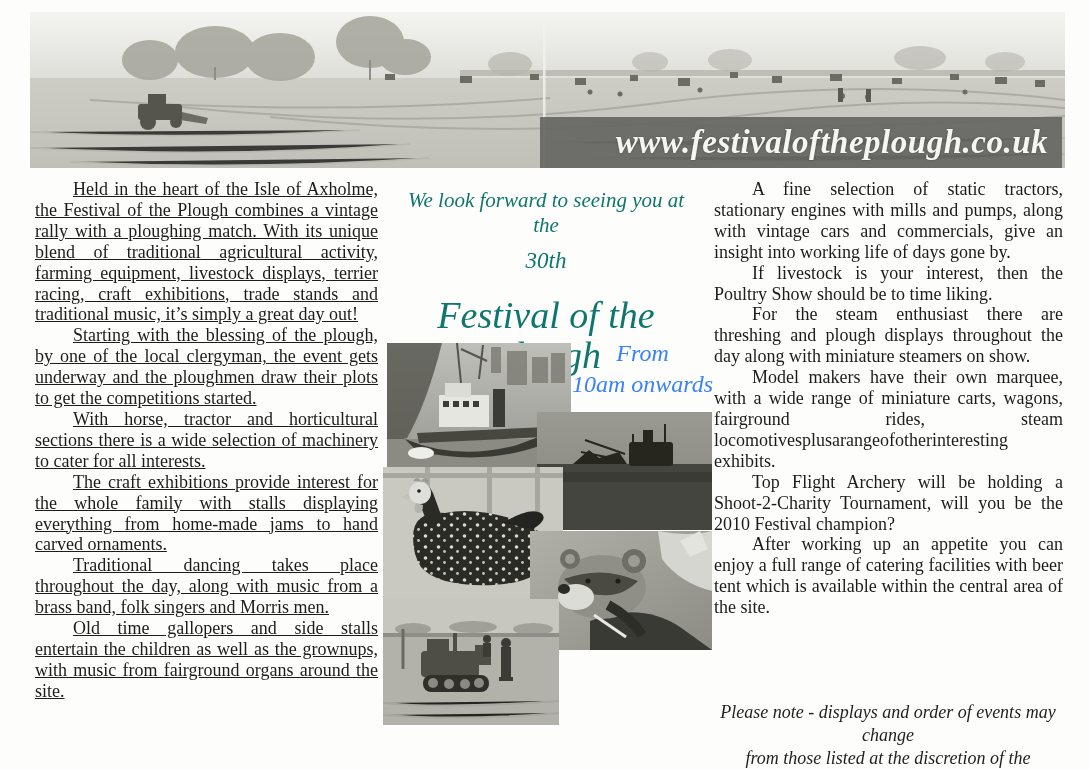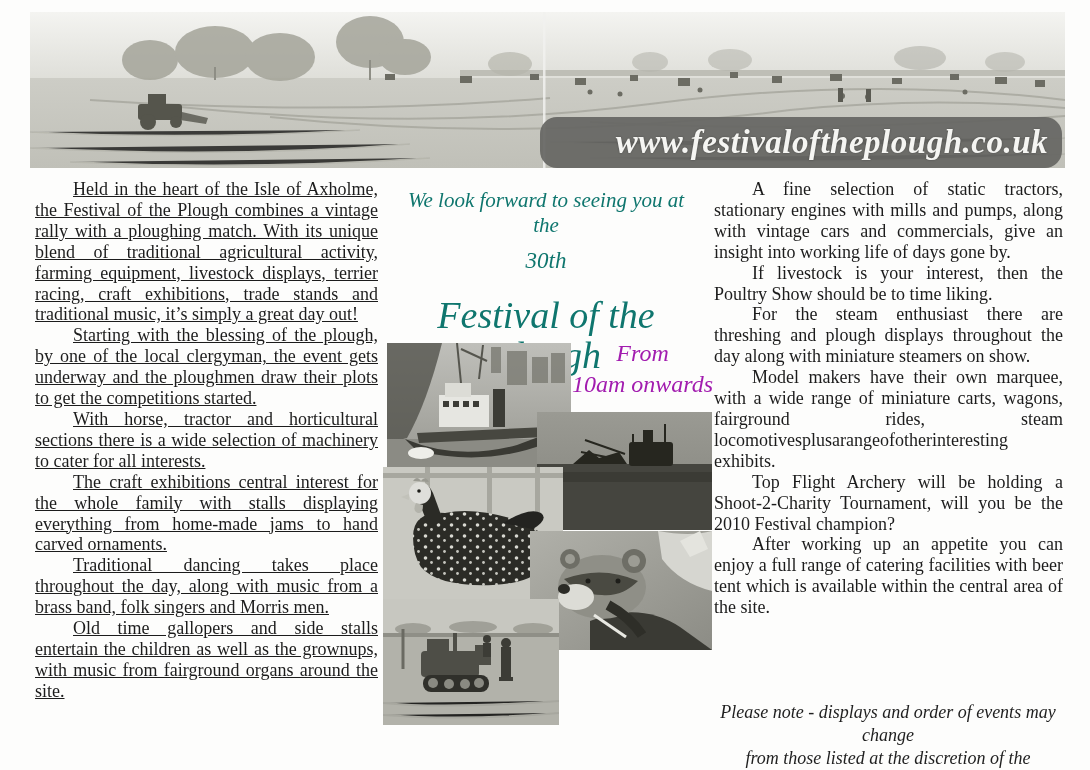--- a/index.html
+++ b/index.html
@@ -2,35 +2,35 @@
 <html><head>
 <meta charset="utf-8">
 <style>
   html,body{margin:0;padding:0;background:#ffffff;}
   .page{position:relative;width:1090px;height:770px;background:#fdfdfc;overflow:hidden;
         font-family:"Liberation Serif",serif;color:#1c1c1c;}
   .photo{position:absolute;overflow:hidden;}
   .photo svg{display:block;width:100%;height:100%;}
   .url-band{position:absolute;left:540px;top:117px;width:522px;height:51px;
             background:rgba(102,102,99,0.93);display:flex;align-items:center;justify-content:flex-end;
-            padding-right:14px;box-sizing:border-box;border-radius:17px;}
+            padding-right:14px;box-sizing:border-box;}
   .url-band .url-text{font-style:italic;font-weight:bold;font-size:33px;color:#f5f5f2;letter-spacing:0.5px;
             text-shadow:0 0 2px rgba(0,0,0,0.35);white-space:nowrap;}
   .col{position:absolute;top:179px;font-size:18px;line-height:20.9px;text-align:justify;
        text-justify:inter-word;}
   .col p{margin:0;text-indent:38px;}
   .col-left{left:35px;width:343px;text-decoration:underline;}
   .col-right{left:714px;width:349px;}
   .heading{position:absolute;left:380px;top:188px;width:332px;text-align:center;font-style:italic;color:#0f766e;}
   .h-intro{font-size:21px;line-height:25px;}
   .h-the{font-size:21px;line-height:24px;}
   .h-number{font-size:23px;line-height:36px;margin-top:6px;}
   .h-title{font-size:38px;line-height:40px;margin-top:16px;}
   .from-note{position:absolute;left:570px;top:338px;width:145px;text-align:center;
-             font-style:italic;font-size:24px;line-height:31px;color:#a21caf;}
+             font-style:italic;font-size:24px;line-height:31px;color:#3b82f6;}
   .foot-note{position:absolute;left:708px;top:701px;width:360px;text-align:center;
              font-style:italic;font-size:18px;line-height:23px;color:#1f1f1f;}
 </style>
 </head>
 <body>
 
 <div class="page">
 
   <div class="photo" style="left:30px;top:12px;width:1035px;height:156px;">
     <svg viewBox="0 0 1035 156" preserveAspectRatio="none">
@@ -121,21 +121,21 @@
   </div>
 
   <div class="url-band">
     <span class="url-text">www.festivaloftheplough.co.uk</span>
   </div>
 
   <div class="col col-left">
     <p>Held in the heart of the Isle of Axholme, the Festival of the Plough combines a vintage rally with a ploughing match. With its unique blend of traditional agricultural activity, farming equipment, livestock displays, terrier racing, craft exhibitions, trade stands and traditional music, it’s simply a great day out!</p>
     <p>Starting with the blessing of the plough, by one of the local clergyman, the event gets underway and the ploughmen draw their plots to get the competitions started.</p>
     <p>With horse, tractor and horticultural sections there is a wide selection of machinery to cater for all interests.</p>
-    <p>The craft exhibitions central interest for the whole family with stalls displaying everything from home-made jams to hand carved ornaments.</p>
+    <p>The craft exhibitions provide interest for the whole family with stalls displaying everything from home-made jams to hand carved ornaments.</p>
     <p>Traditional dancing takes place throughout the day, along with music from a brass band, folk singers and Morris men.</p>
     <p>Old time gallopers and side stalls entertain the children as well as the grownups, with music from fairground organs around the site.</p>
   </div>
 
   <div class="heading">
     <div class="h-intro">We look forward to seeing you at</div>
     <div class="h-the">the</div>
     <div class="h-number">30th</div>
     <div class="h-title">Festival of the Plough</div>
   </div>

